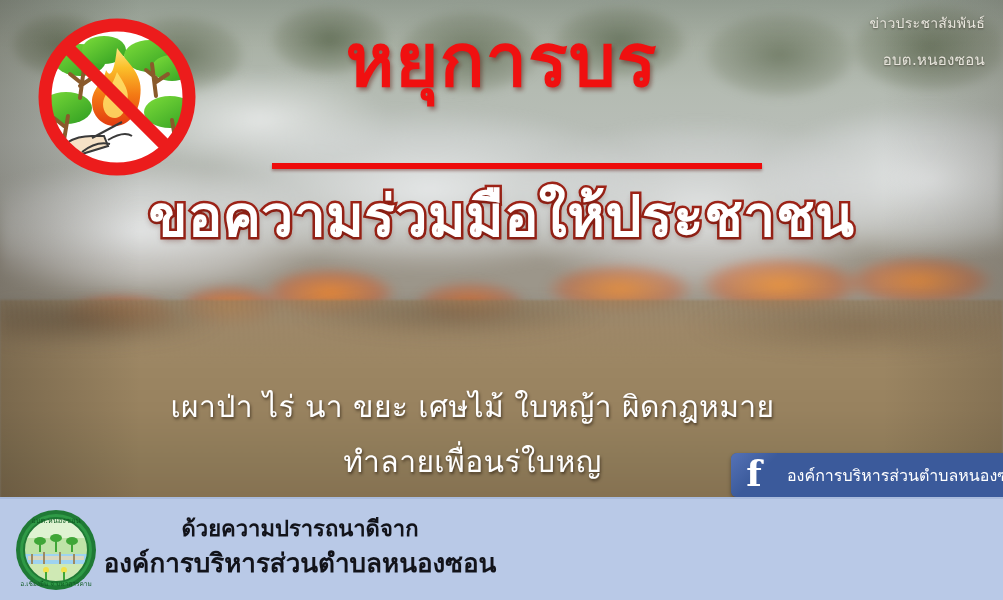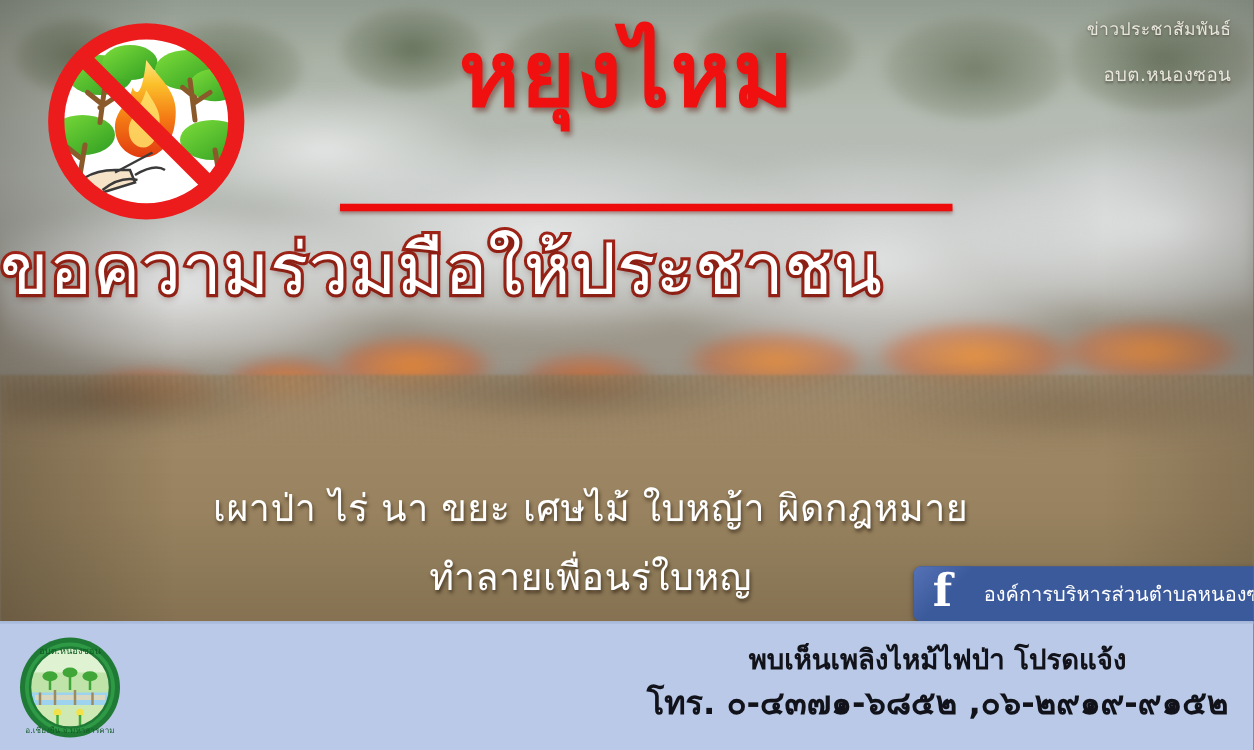--- a/index.html
+++ b/index.html
@@ -125,22 +125,23 @@
     left: 272px; top: 163px;
     width: 490px; height: 6px;
     background: #ee0b0b;
     box-shadow: 0 2px 3px rgba(90,15,10,.4);
   }
 
   
   .slogan {
     position: absolute;
     width: 1003px;
+    text-align: center;
     font-size: 57px;
-    font-weight: normal;
+    font-weight: bold;
     color: #ffffff;
     line-height: 1.08;
     letter-spacing: .5px;
     -webkit-text-stroke: 5px #a02418;
     paint-order: stroke fill;
     text-shadow: 0 3px 6px rgba(80,20,12,.45);
   }
   #slogan-line1 { top: 186px; }
   #slogan-line2 { top: 273px; }
 
@@ -275,21 +276,21 @@
       <g stroke="#3a3a3a" stroke-width="2" fill="none">
         <path d="M70 126 L100 110"></path>
         <path d="M86 128 C96 122 104 120 110 124"></path>
         <path d="M60 140 C70 132 80 130 88 132"></path>
       </g>
     </g>
     <circle cx="95" cy="85" r="72" fill="none" stroke="#ec1c1c" stroke-width="13"></circle>
     <line x1="44" y1="34" x2="146" y2="136" stroke="#ec1c1c" stroke-width="13" stroke-linecap="butt"></line>
   </svg>
 
-  <div id="headline">หยุงไหม</div>
+  <div id="headline">หยุการบร</div>
   <div id="title-rule"></div>
 
   <div class="slogan" id="slogan-line1">ขอความร่วมมือให้ประชาชน</div>
 
   <div class="subline" id="subline-1">เผาป่า ไร่ นา ขยะ เศษไม้ ใบหญ้า ผิดกฎหมาย</div>
   <div class="subline" id="subline-2">ทำลายเพื่อนร่ใบหญ</div>
 
   <div id="facebook-badge">
     <div id="facebook-icon">f</div>
     <div id="facebook-label">องค์การบริหารส่วนตำบลหนองซอน</div>
@@ -329,21 +330,21 @@
         <g stroke="#3fa637" stroke-width="2">
           <path d="M32 64 L32 72"></path>
             <path d="M50 64 L50 72"></path>
         </g>
       </g>
       <circle cx="42" cy="42" r="32" fill="none" stroke="#1f7a35" stroke-width="2"></circle>
       <text x="42" y="15" text-anchor="middle" font-size="7.5" fill="#0f5a22" font-family="'DejaVu Sans','Liberation Sans',sans-serif">อบต.หนองซอน</text>
       <text x="42" y="78" text-anchor="middle" font-size="6.5" fill="#0f5a22" font-family="'DejaVu Sans','Liberation Sans',sans-serif">อ.เชียงยืน จ.มหาสารคาม</text>
     </svg>
 
-
-    <div class="footer-col" id="footer-right">
-      <span class="f-small">พบเห็นเพลิงไหม้ไฟป่า โปรดแจ้ง</span>
-      <span class="f-big">โทร. ๐-๔๓๗๑-๖๘๕๒ ,๐๖-๒๙๑๙-๙๑๕๒</span>
+    <div class="footer-col" id="footer-left">
+      <span class="f-small">ด้วยความปรารถนาดีจาก</span>
+      <span class="f-big">องค์การบริหารส่วนตำบลหนองซอน</span>
     </div>
 
+
   </div>
 
 </div>
 
 </body></html>

